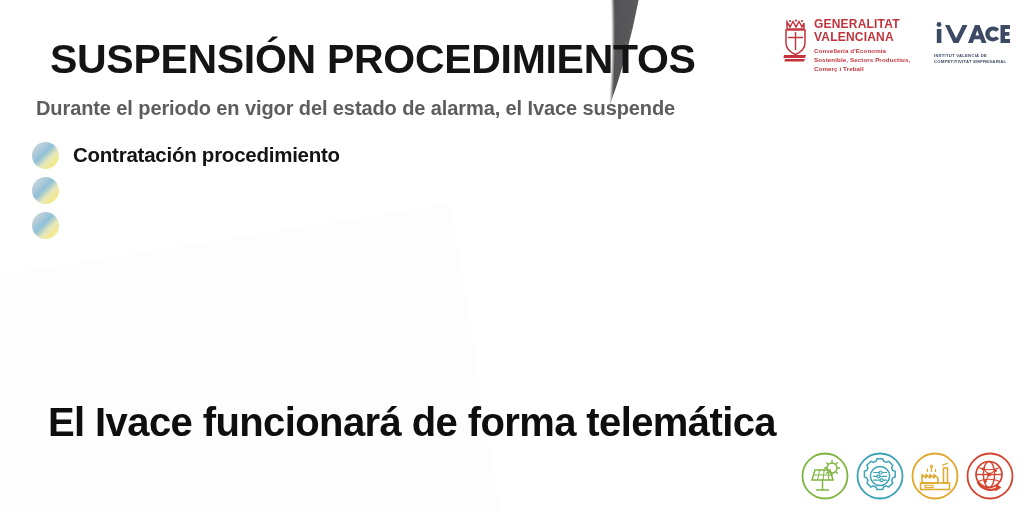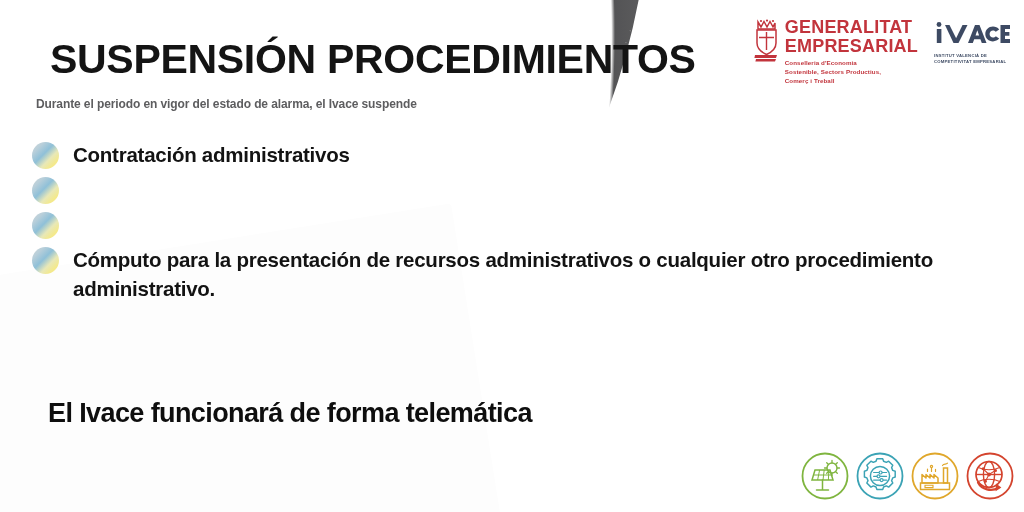--- a/index.html
+++ b/index.html
@@ -121,21 +121,21 @@
     margin: 16px;
     font-size: 41px;
     line-height: 1.05;
     font-weight: 800;
     letter-spacing: -0.3px;
     color: #141414;
     font-family: "Liberation Sans", sans-serif;
   }
   .subtitle {
     margin: 10px 0 16px 2px;
-    font-size: 12px;
+    font-size: 20px;
     font-weight: 700;
     color: #5d5d5f;
     letter-spacing: -0.1px;
     font-family: "Liberation Sans", sans-serif;
   }
 
   
   .logos {
     position: absolute;
     right: 14px;
@@ -145,21 +145,21 @@
     gap: 16px;
   }
   .gva-logo {
     display: flex;
     align-items: flex-start;
     gap: 5px;
   }
   .gva-emblem { flex: 0 0 auto; margin-top: 1px; }
   .gva-words { line-height: 1; }
   .gva-line1, .gva-line2 {
-    font-size: 18px;
+    font-size: 12px;
     font-weight: 700;
     color: #c2343c;
     letter-spacing: 0.2px;
     font-family: "Liberation Sans", sans-serif;
     display: block;
   }
   .gva-line2 { margin-top: 1px; }
   .gva-dept {
     margin-top: 4px;
     font-size: 6.2px;
@@ -219,21 +219,21 @@
     letter-spacing: -0.25px;
     font-family: "Liberation Sans", sans-serif;
     max-width: 900px;
   }
 
   
   .closing {
     position: absolute;
     left: 48px;
     top: 396px;
-    font-size: 27px;
+    font-size: 40px;
     line-height: 1.32;
     font-weight: 800;
     color: #0e0e0e;
     letter-spacing: -0.6px;
     font-family: "Liberation Sans", sans-serif;
   }
   .closing span { display: block; }
 
   
   .sector-icons {
@@ -284,21 +284,21 @@
             <path d="M13.5 13 L13.5 31 M6 18.5 L21 18.5" stroke="#c2343c" stroke-width="1.4"></path>
 
             <g fill="#c2343c">
               <path d="M2 36 L24 36 L23 39 L1.4 39 Z"></path>
               <path d="M3 40 L23 40 L22 42.6 L2.4 42.6 Z"></path>
             </g>
           </svg>
         </span>
         <div class="gva-words">
           <span class="gva-line1">GENERALITAT</span>
-          <span class="gva-line2">EMPRESARIAL</span>
+          <span class="gva-line2">VALENCIANA</span>
           <div class="gva-dept">Conselleria d'Economia Sostenible, Sectors Productius, Comerç i Treball</div>
         </div>
       </div>
 
       <div class="ivace-logo">
         <span>
           <svg width="76" height="26" viewBox="0 0 76 26" aria-hidden="true">
 
             <circle cx="5" cy="4.5" r="2.4" fill="#3d4a63"></circle>
             <rect x="2.8" y="9" width="4.6" height="14" fill="#3d4a63"></rect>
@@ -318,31 +318,27 @@
           </svg>
         </span>
         <div class="ivace-sub">INSTITUT VALENCIÀ DE COMPETITIVITAT EMPRESARIAL</div>
       </div>
 
     </div>
 
     <ul class="bullets">
       <li class="bullet-item">
         <span class="bullet-dot"></span>
-        <span class="bullet-text">Contratación administrativos</span>
+        <span class="bullet-text">Contratación procedimiento</span>
       </li>
       <li class="bullet-item">
         <span class="bullet-dot"></span>
       </li>
       <li class="bullet-item">
         <span class="bullet-dot"></span>
-      </li>
-      <li class="bullet-item">
-        <span class="bullet-dot"></span>
-        <span class="bullet-text">Cómputo para la presentación de recursos administrativos o cualquier otro procedimiento administrativo.</span>
       </li>
     </ul>
 
     <div class="closing">
       <span>El  Ivace funcionará de forma telemática</span>
     </div>
 
     <div class="sector-icons">
 
       <span class="sector-icon">

